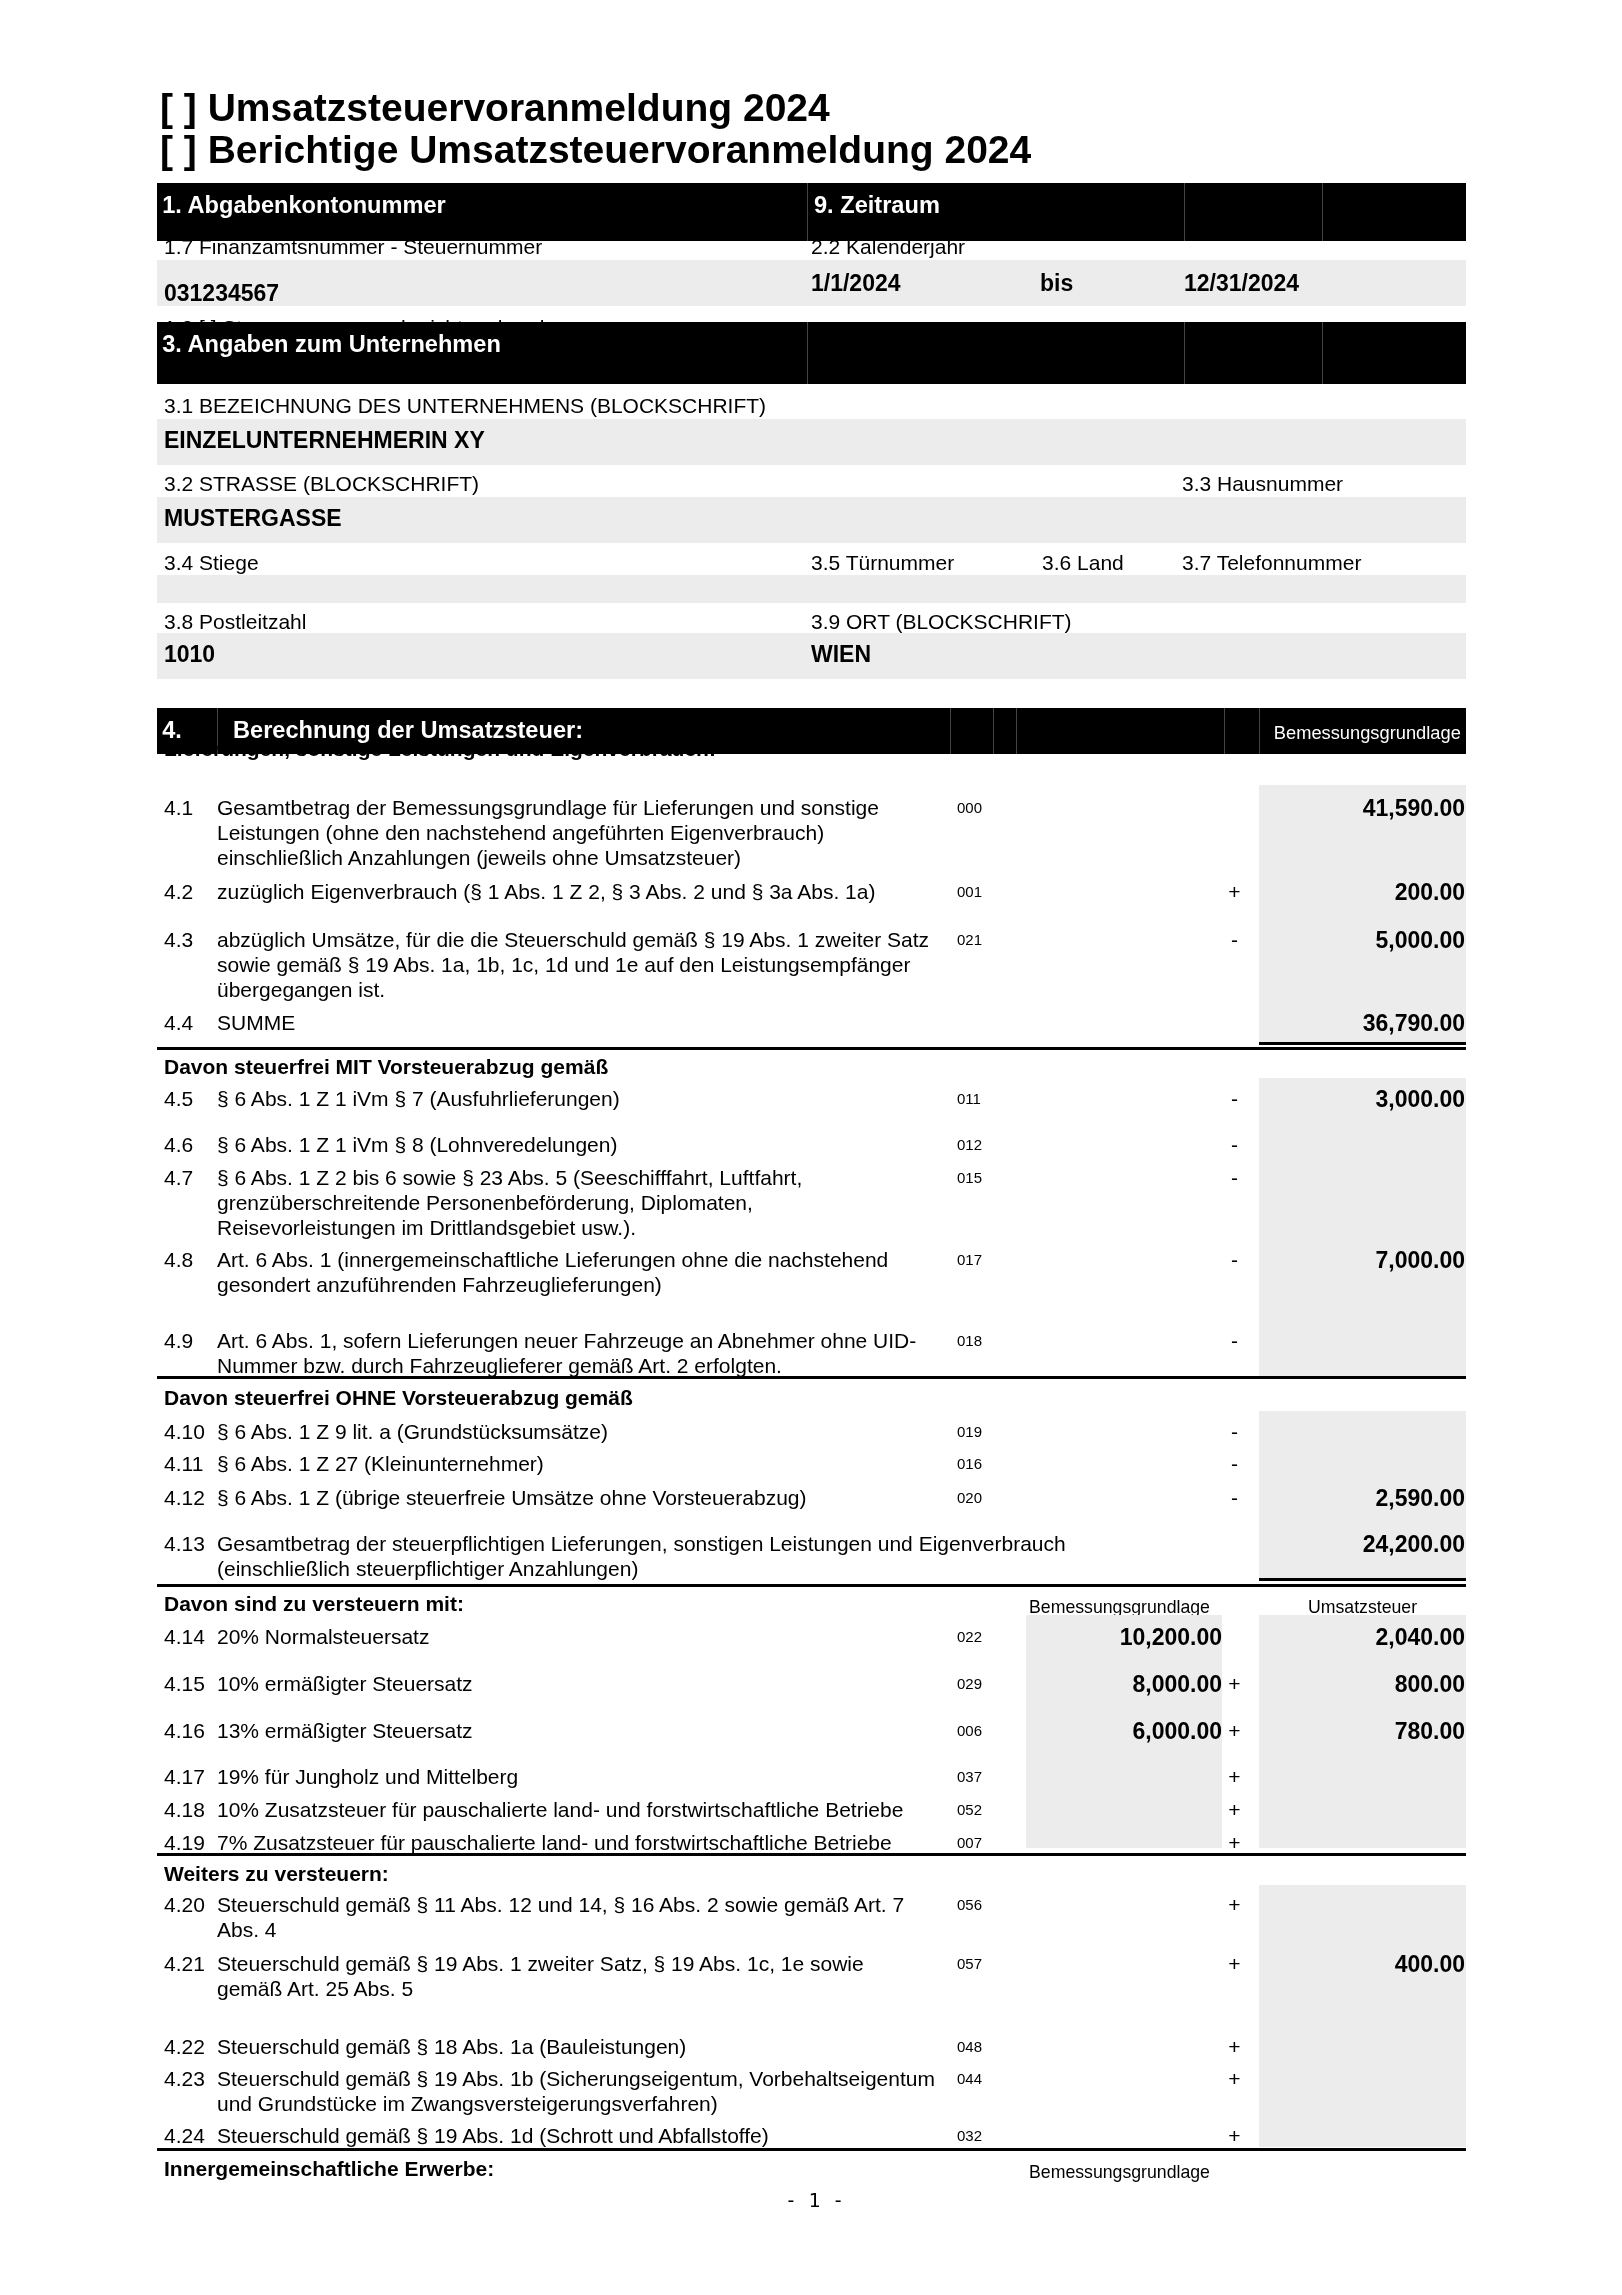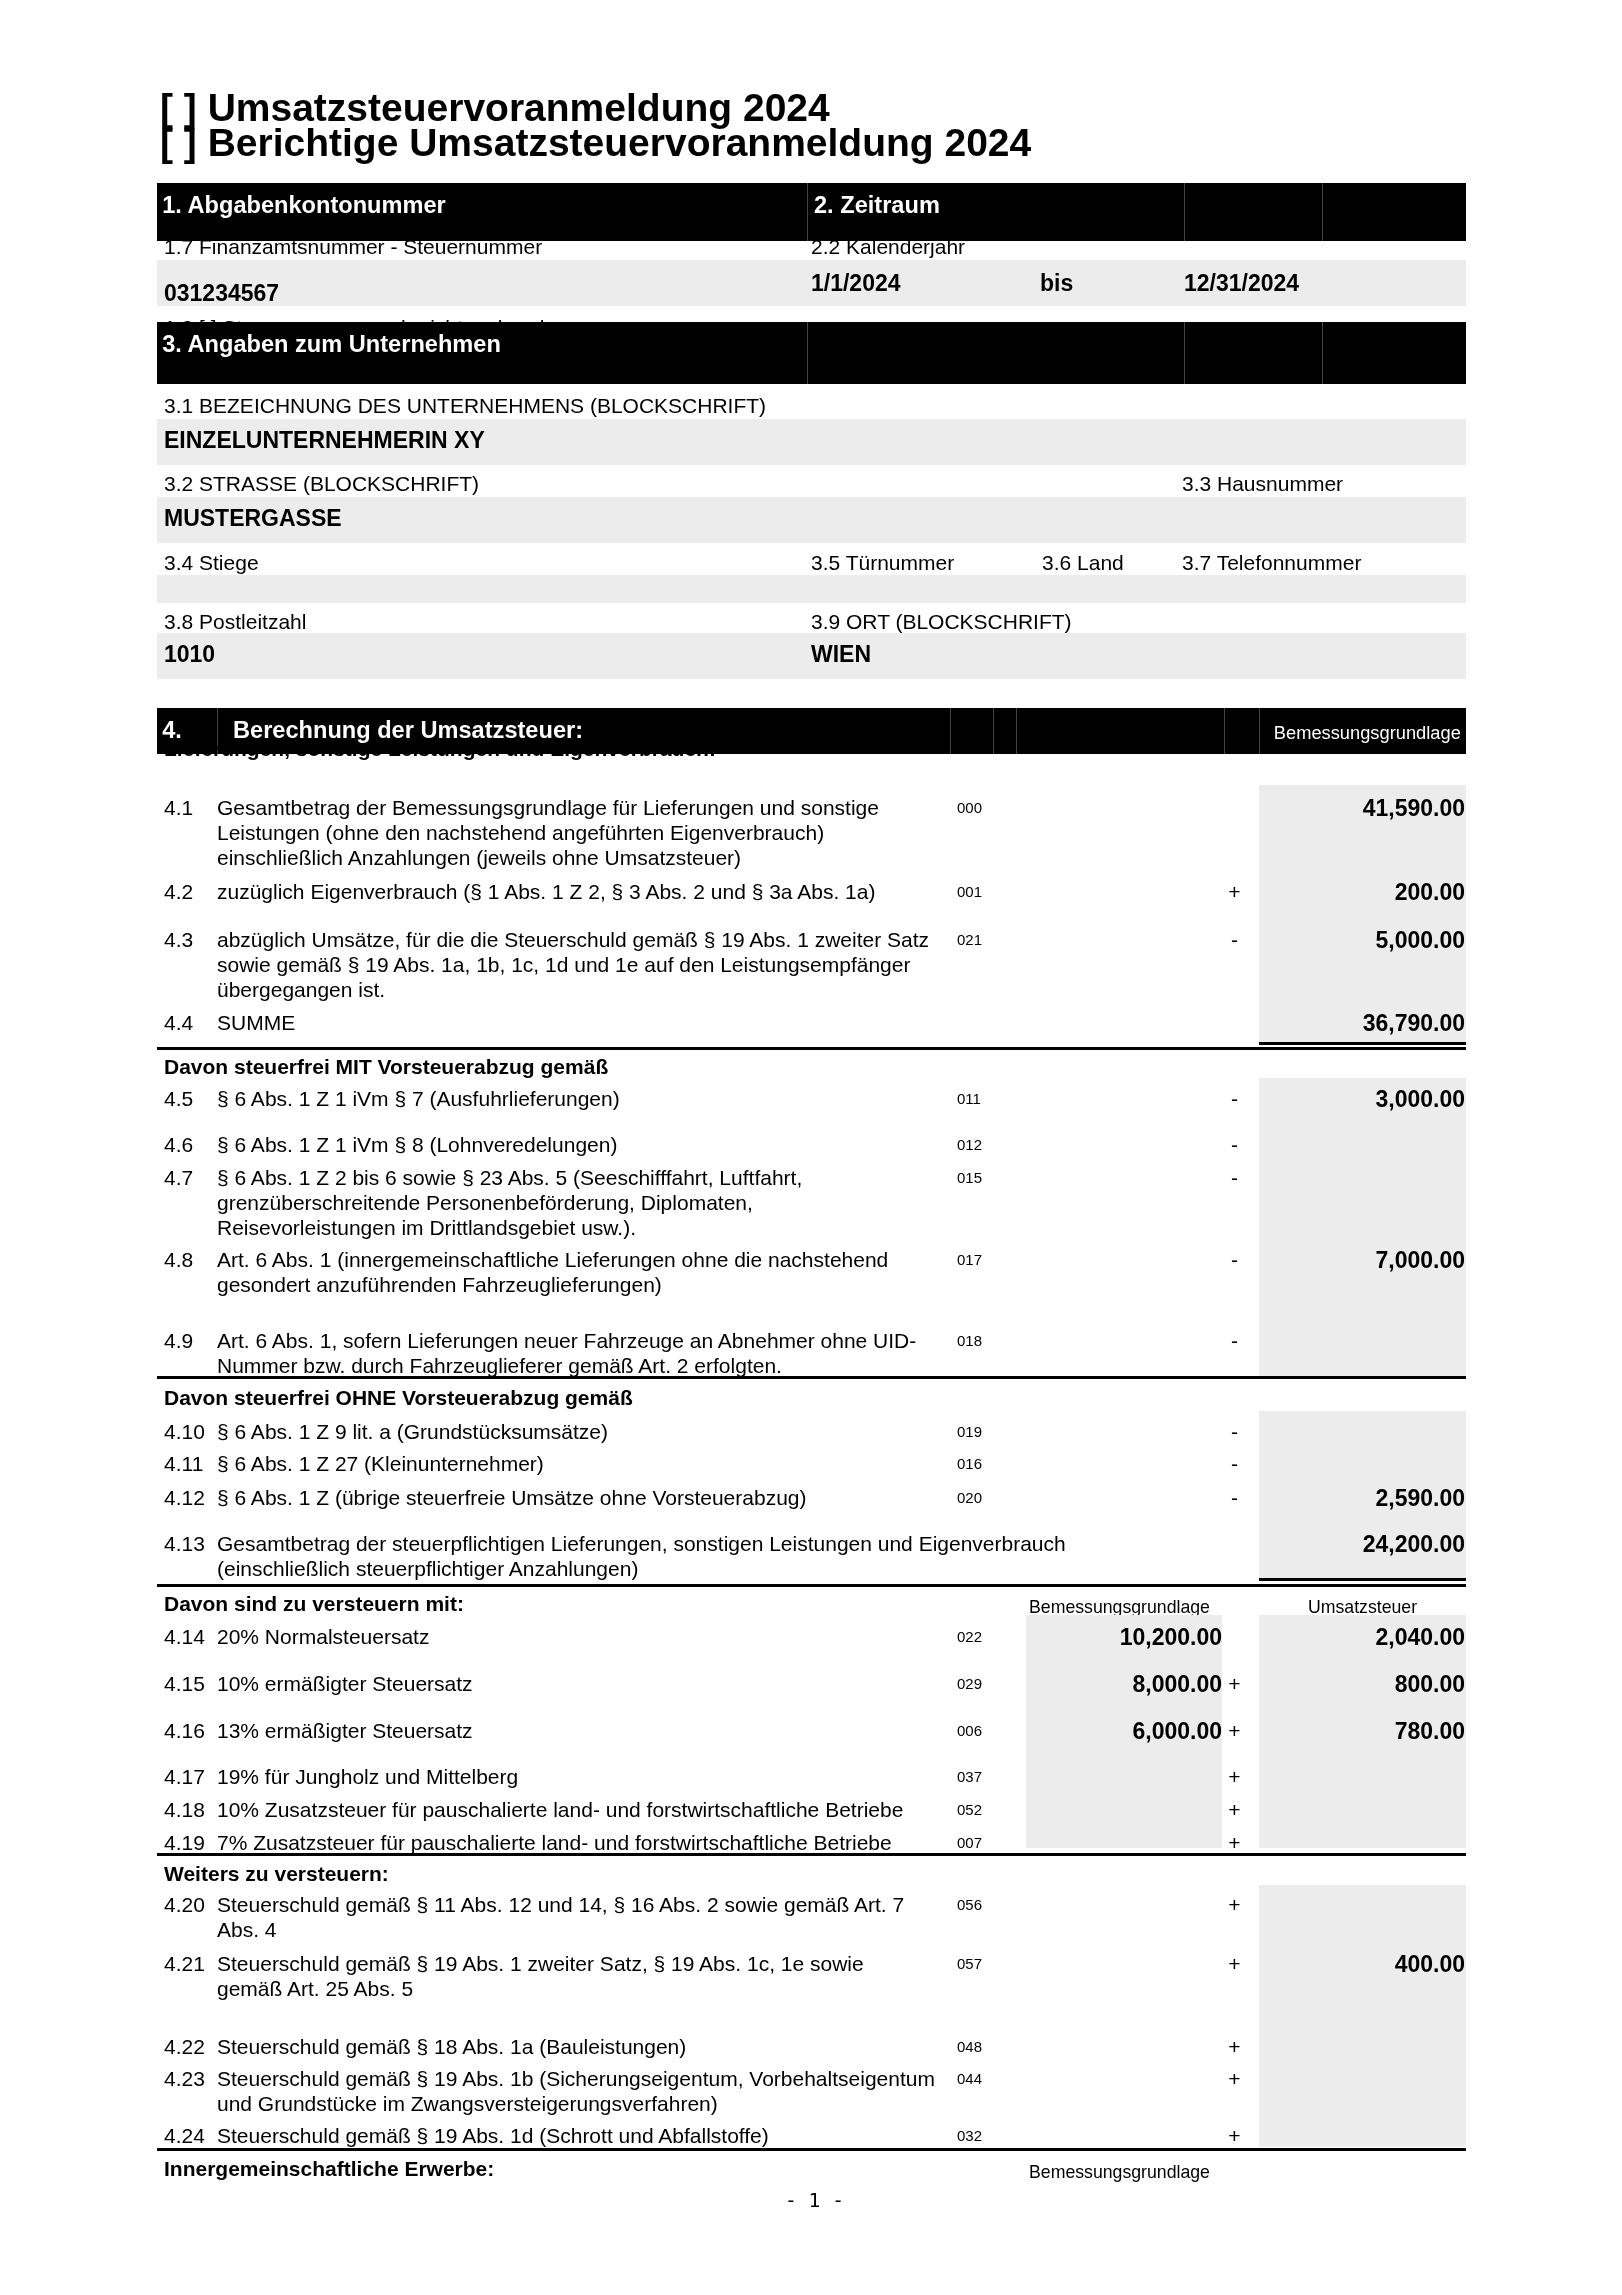--- a/index.html
+++ b/index.html
@@ -23,26 +23,26 @@
   .amt.m { right:400px; }
   .hr { position:absolute; left:157px; width:1309px; height:3.3px; background:#000; }
   .dbl { position:absolute; left:1259px; width:207px; height:3.3px; background:#000; }
   .colhead { position:absolute; font-size:17.7px; white-space:nowrap; text-align:center; }
   .pagenum { position:absolute; left:785px; top:2189px; font-family:"DejaVu Sans Mono", monospace; font-size:19.6px; }
 </style>
 </head>
 <body>
 
 <div class="title" style="top:85px">[  ] Umsatzsteuervoranmeldung 2024</div>
-<div class="title" style="top:120px">[  ] Berichtige Umsatzsteuervoranmeldung 2024</div>
+<div class="title" style="top:127px">[  ] Berichtige Umsatzsteuervoranmeldung 2024</div>
 
 <div class="bar" style="top:183px;height:58px">
   <div class="t" style="left:5.2px;top:9.2px;font-size:23.6px">1. Abgabenkontonummer</div>
   <div class="cell" style="left:650px"></div>
-  <div class="t" style="left:657px;top:9.2px;font-size:23.6px">2. Zeitraum</div>
+  <div class="t" style="left:657px;top:9.2px;font-size:23.6px">9. Zeitraum</div>
   <div class="cell" style="left:1027px"></div>
   <div class="cell" style="left:1165px"></div>
 </div>
 <div class="lbl" style="left:164px;top:234px">1.7 Finanzamtsnummer - Steuernummer</div>
 <div class="lbl" style="left:811px;top:234px">2.2 Kalenderjahr</div>
 <div class="grey" style="left:157px;top:260px;width:1309px;height:46px"></div>
 <div class="val" style="left:164px;top:280px">031234567</div>
 <div class="val" style="left:811px;top:270px">1/1/2024</div>
 <div class="val" style="left:1040px;top:270px">bis</div>
 <div class="val" style="left:1184px;top:270px">12/31/2024</div>

